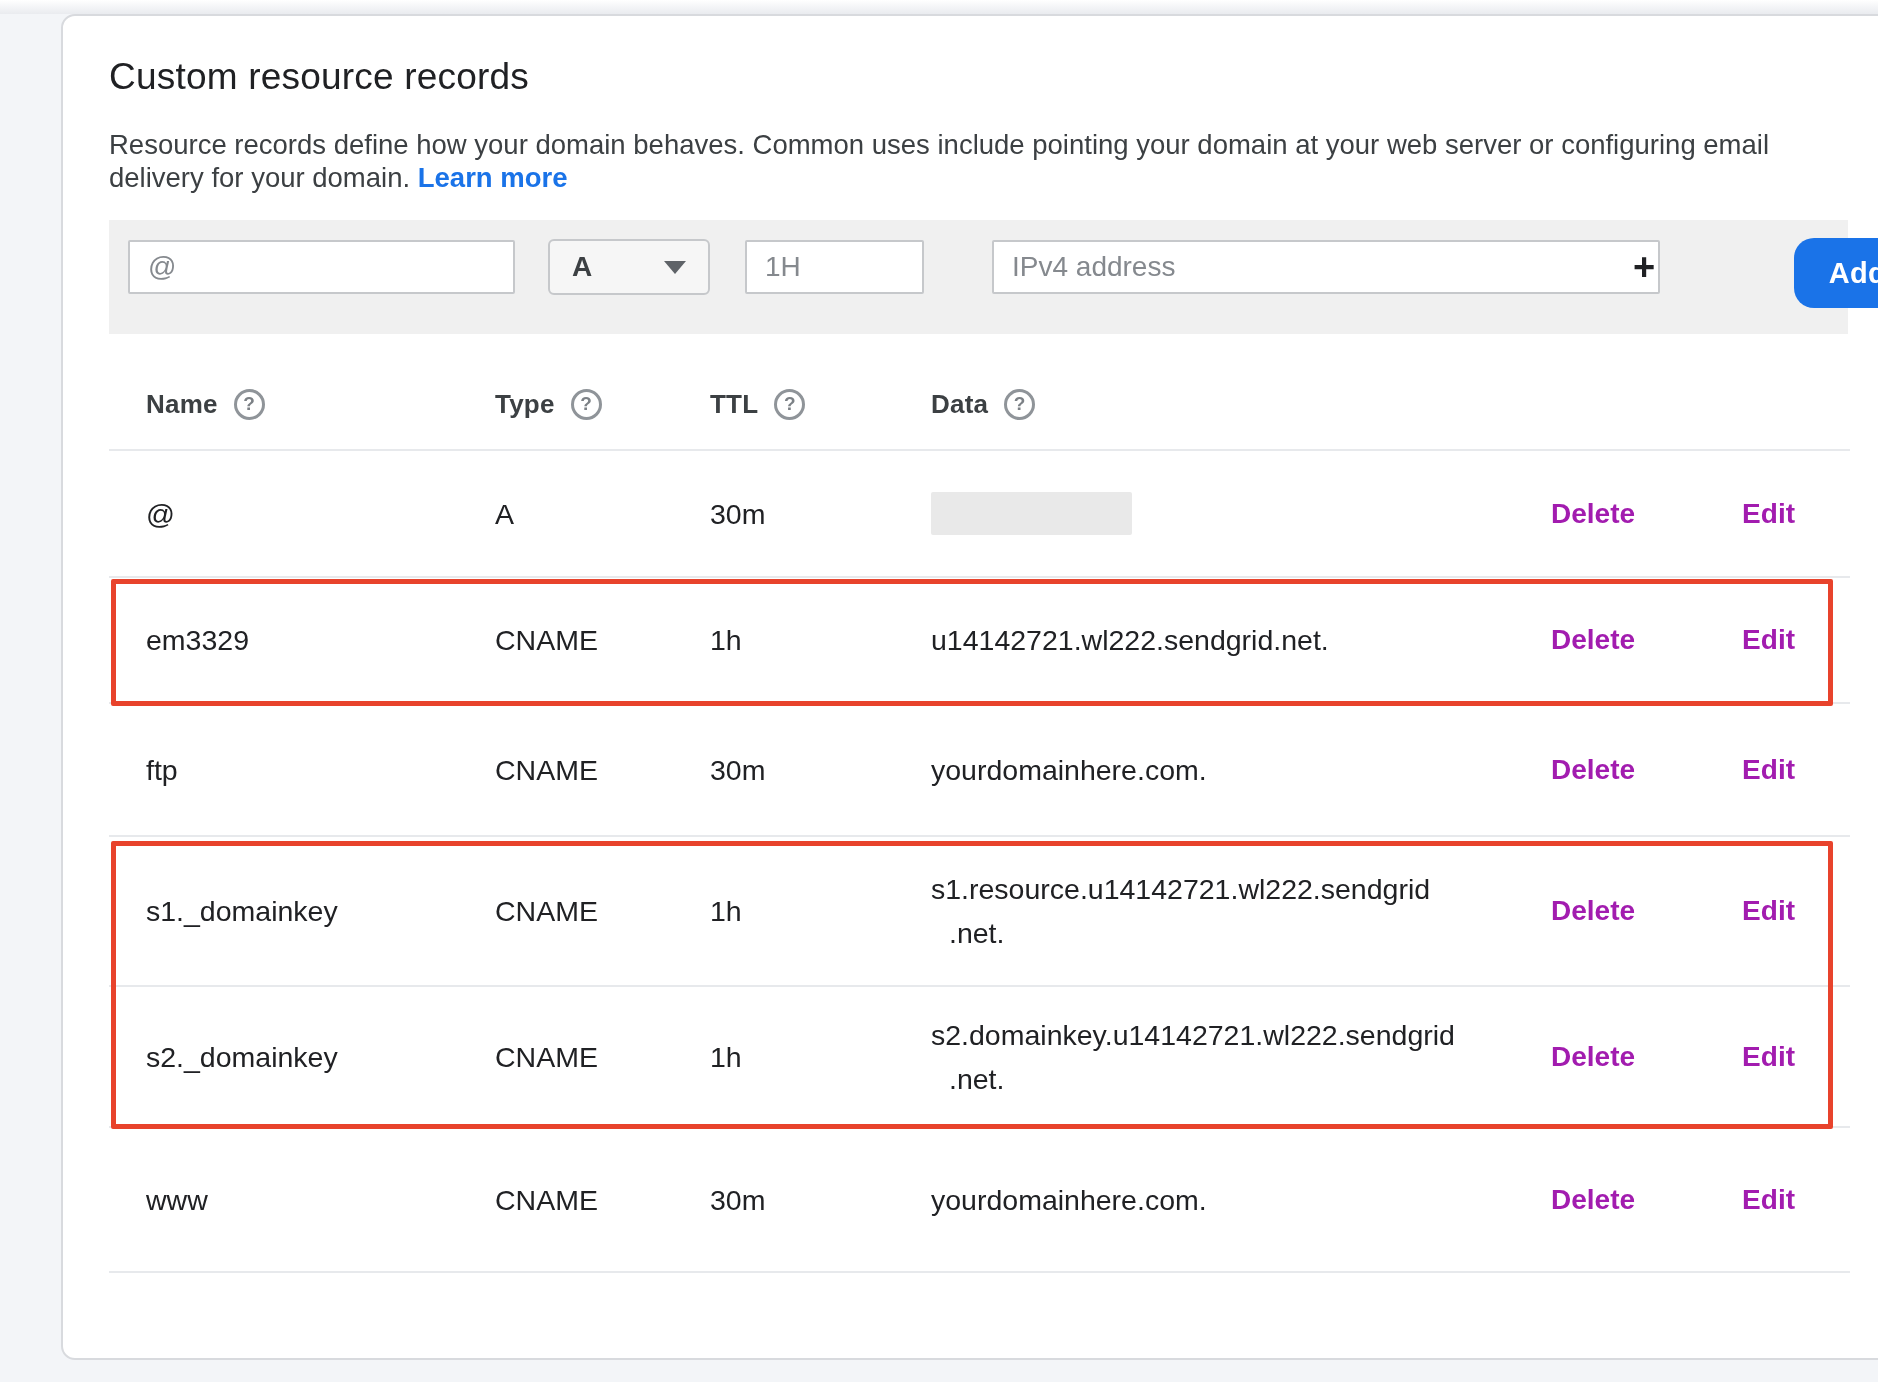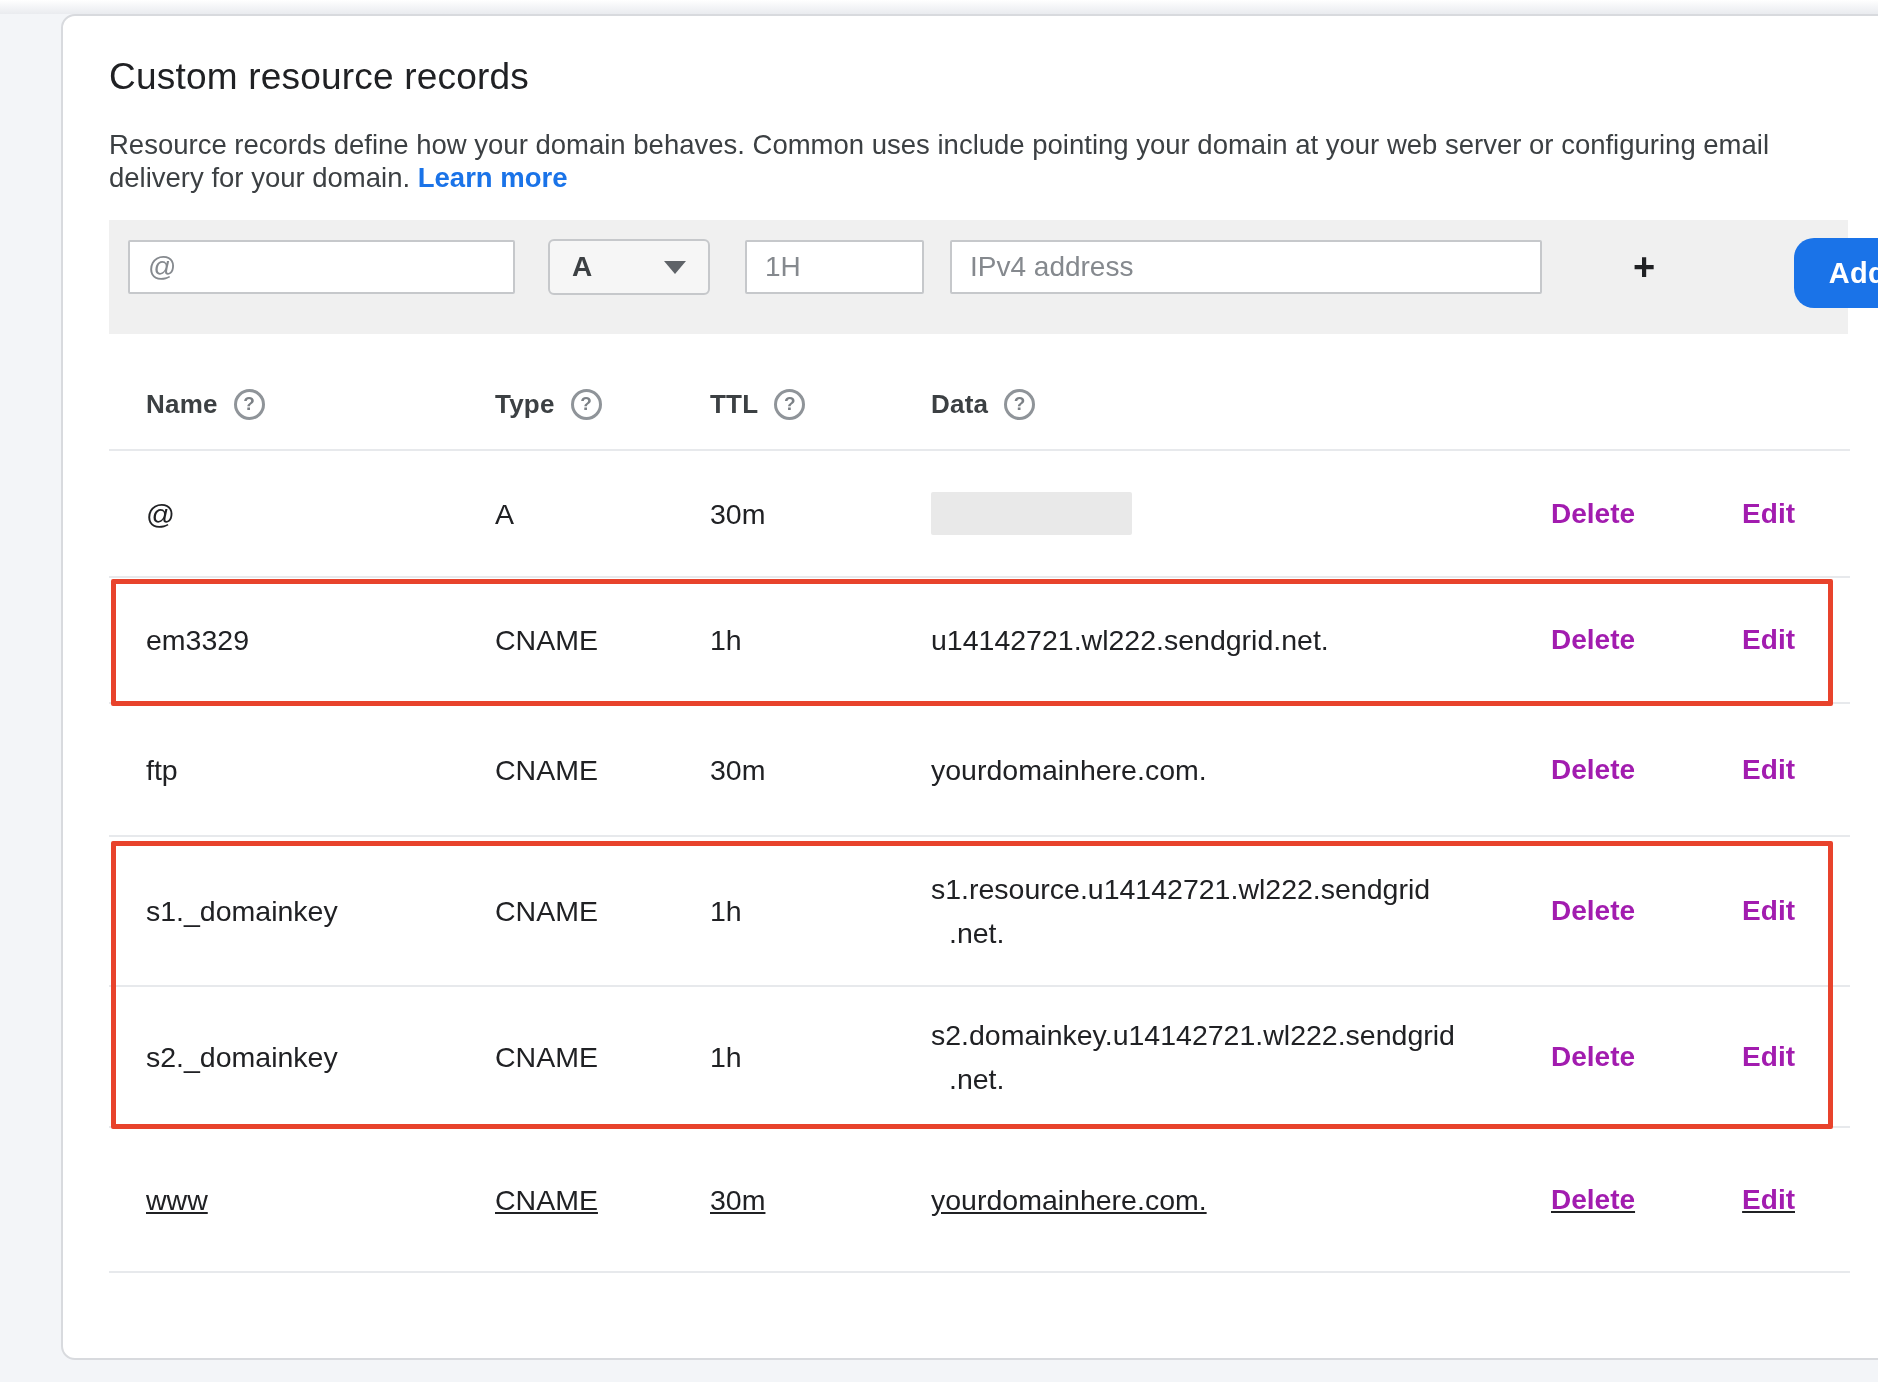--- a/index.html
+++ b/index.html
@@ -24,21 +24,21 @@
 
   
   .bar { margin-top:26px; position:relative; width:1739px; height:114px; background:#f0f0f0; }
   .inp {
     position:absolute; top:20px; height:54px; border:2px solid #c6c8cb; background:#fff;
     font-family:inherit; font-size:28px; color:#202124; padding:0 18px; outline:none; border-radius:2px;
   }
   .inp::placeholder { color:#85898e; opacity:1; }
   .inp.name-inp { left:19px; width:387px; }
   .inp.ttl-inp  { left:636px; width:179px; }
-  .inp.data-inp { left:841px; width:592px; }
+  .inp.data-inp { left:883px; width:668px; }
   .select {
     position:absolute; left:439px; top:19px; width:162px; height:56px;
     background:#f6f6f6; border:2px solid #c6c8cb; border-radius:6px;
     display:flex; align-items:center; padding:0 22px; cursor:pointer;
   }
   .select .sel-val { font-size:28px; font-weight:700; color:#3c4043; }
   .select .caret { margin-left:auto; width:0; height:0;
     border-left:11px solid transparent; border-right:11px solid transparent;
     border-top:13px solid #5f6368; }
   .plus { position:absolute; left:1517px; top:20px; width:36px; height:54px;
@@ -56,21 +56,21 @@
   .hcell { display:flex; align-items:center; gap:16px; }
   .hlabel { font-size:26px; font-weight:700; color:#3c4043; letter-spacing:.2px; }
   .help {
     width:31px; height:31px; border:3px solid #8f9499; border-radius:50%;
     display:flex; align-items:center; justify-content:center;
     font-size:19px; font-weight:700; color:#7c8186; cursor:pointer; flex:0 0 auto;
   }
   .rows { position:relative; }
   .trow { border-bottom:2px solid #e7e9ec; align-items:center; }
   .r0 { min-height:127px; } .r1 { min-height:126px; } .r2 { min-height:133px; }
-  .r3 { min-height:150px; } .r4 { min-height:141px; } .r5 { min-height:145px;text-decoration:underline; }
+  .r3 { min-height:150px; } .r4 { min-height:141px; } .r5 { min-height:145px; }
   .cell { font-size:28.5px; color:#202124; line-height:44px; }
   .cell.data .dline2 { display:block; padding-left:18px; }
   .redacted { display:block; width:201px; height:43px; background:#e9e9e9; border-radius:2px; }
   .actions { display:flex; justify-content:space-between; align-items:center;
     padding:0 55px 0 20px; }
   .actions a { font-size:28px; font-weight:700; color:#a21caf; text-decoration:none; cursor:pointer; }
 
   .hl-box { position:absolute; left:2px; right:17px; border:5px solid #e8432c;
     border-radius:2px; pointer-events:none; }
   .hl-1 { top:128px; height:127px; }

